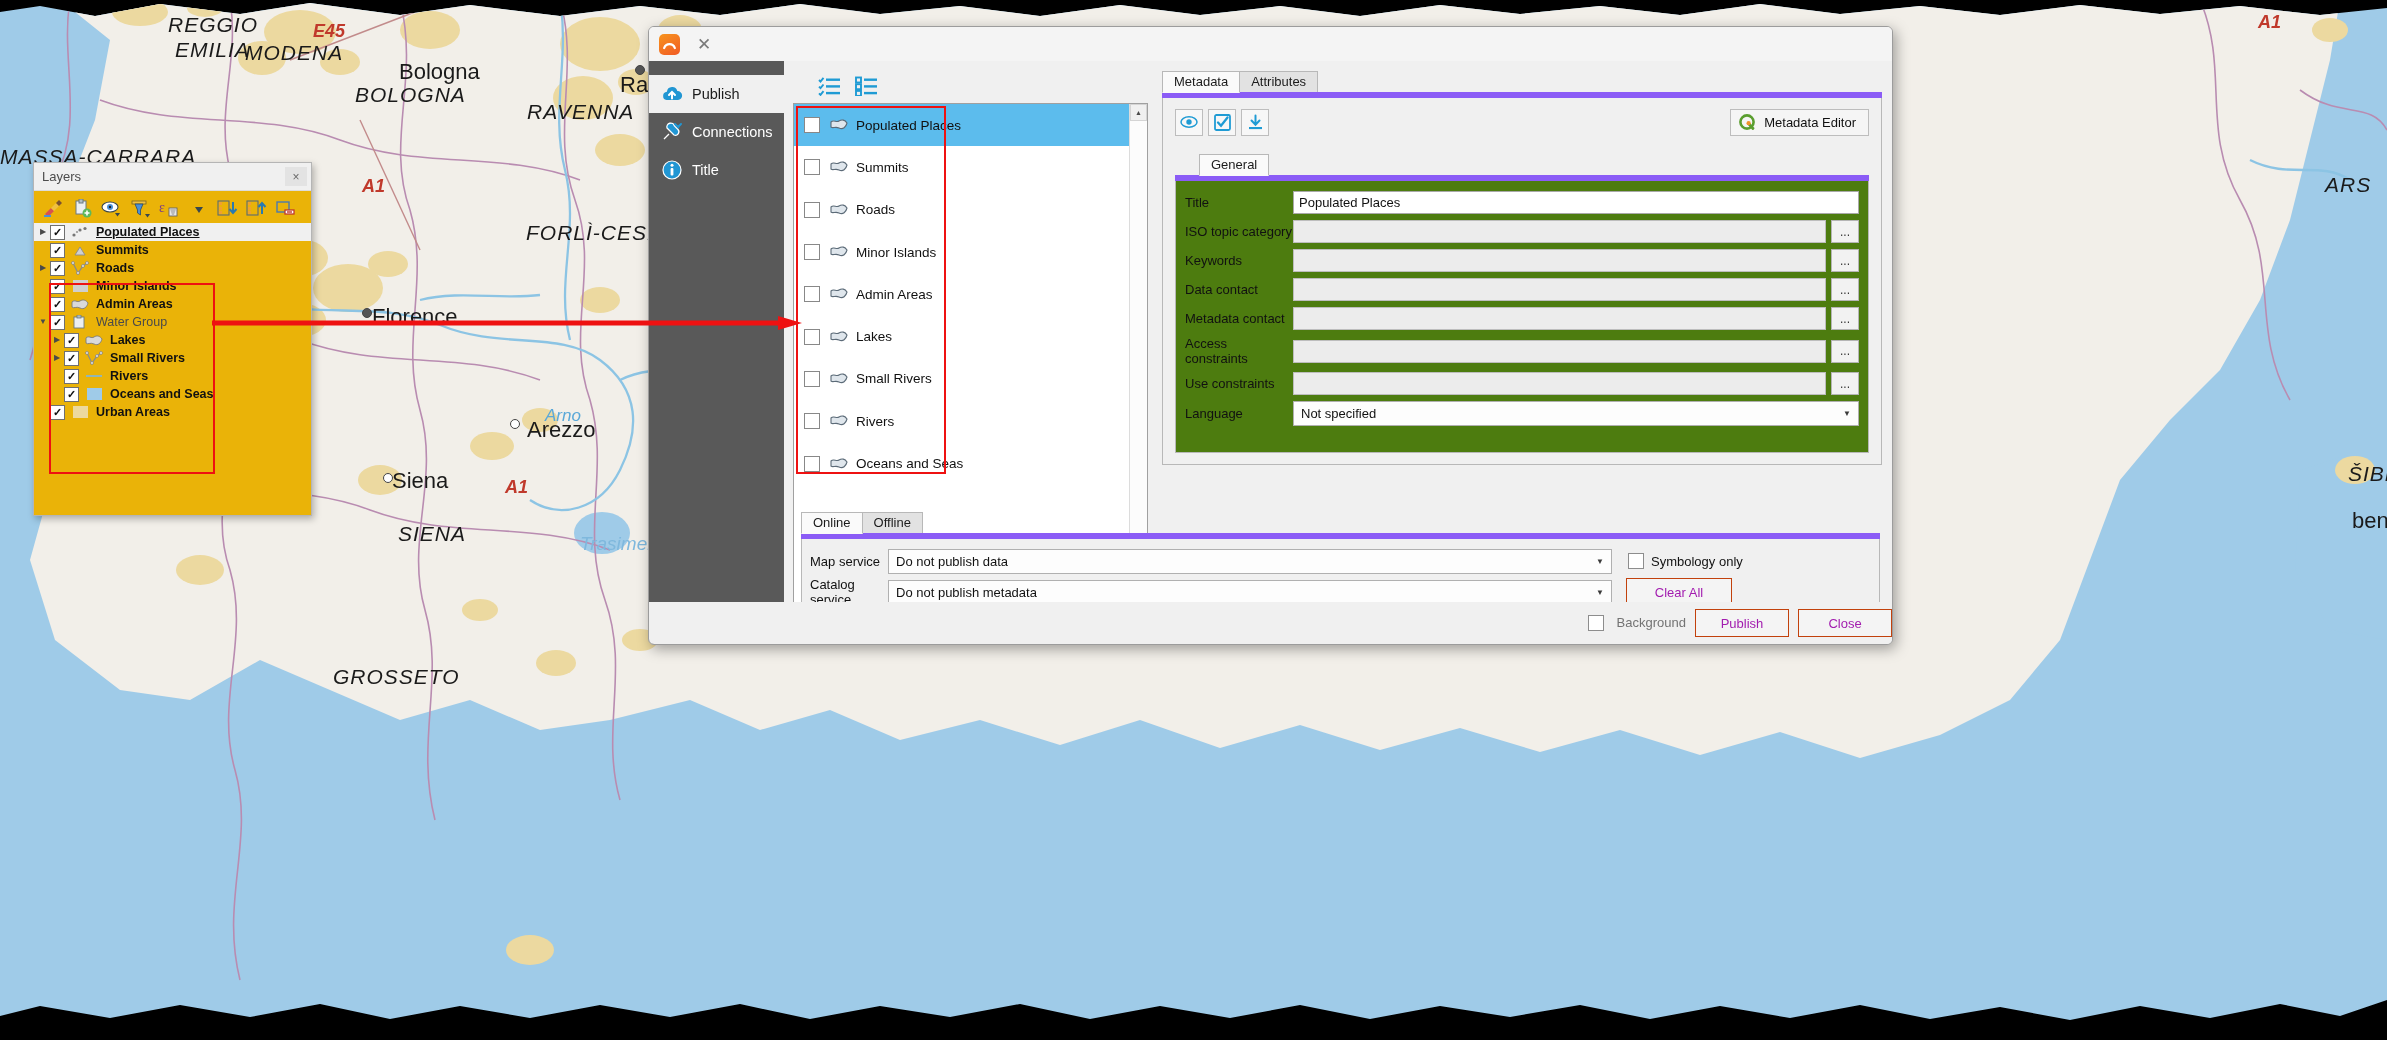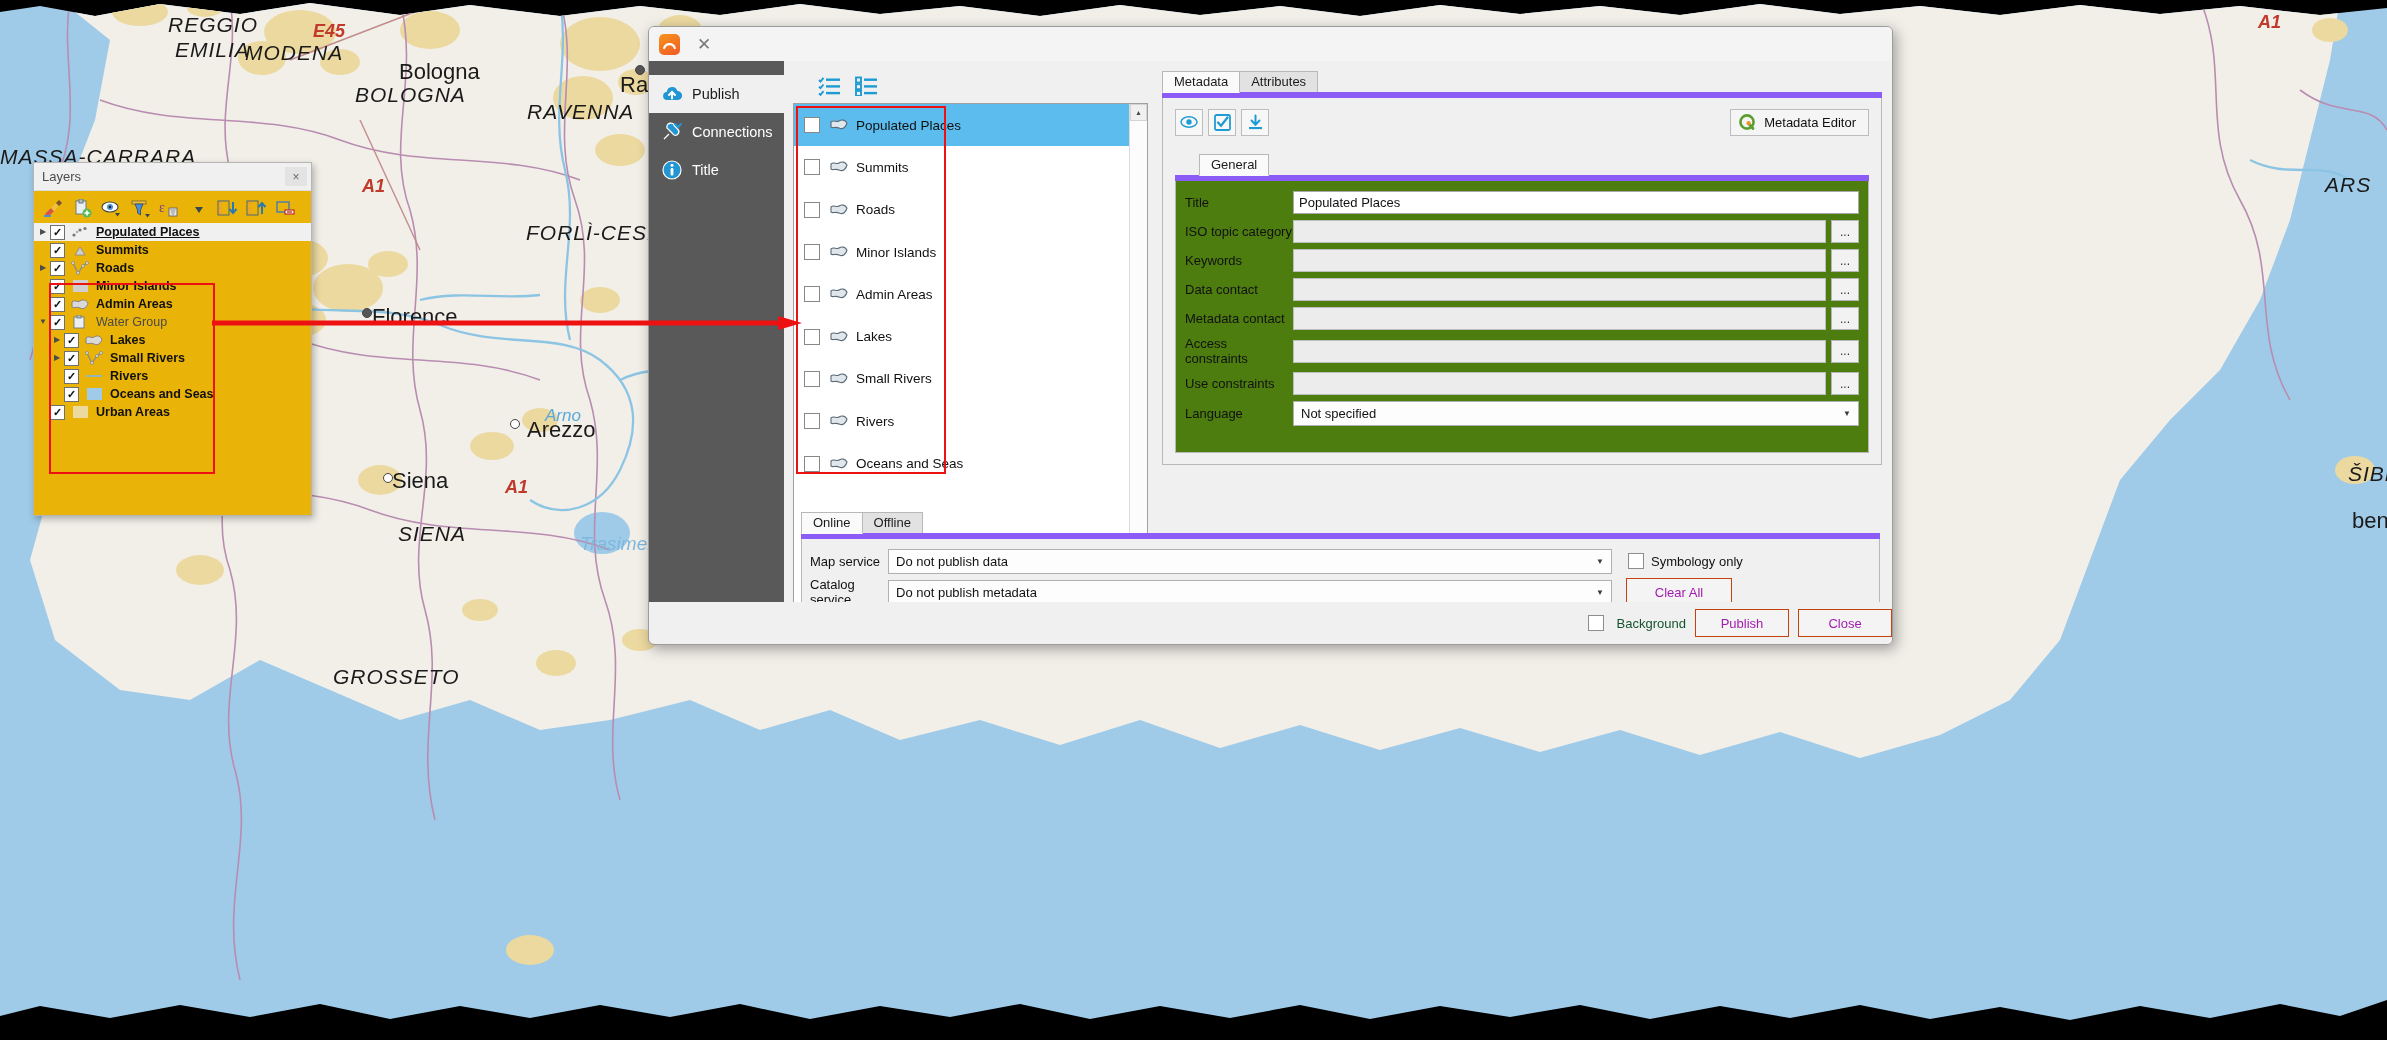--- a/index.html
+++ b/index.html
@@ -123,21 +123,21 @@
   .f-btn{width:26px;height:21px;margin-left:5px;border:1px solid #b5b5b5;background:#f2f2f2;
       font-size:12px;color:#333;display:flex;align-items:center;justify-content:center;flex:none;}
   #abstract-box{flex:1;height:78px;background:#fff;border:1px solid #a9a9a9;}
 
   
   #dlg-footer{position:absolute;left:0;bottom:0;width:1243px;height:42px;background:#f0f0f0;
       display:flex;align-items:center;justify-content:flex-end;padding-right:14px;}
   .btn{height:26px;min-width:92px;border:1px solid #c2410c;background:#f4f4f4;
       display:flex;align-items:center;justify-content:center;font-size:13px;color:#a21caf;
       margin-left:9px;}
-  #bg-check-wrap{display:flex;align-items:center;font-size:13px;color:#14532d;gap:13px;}
+  #bg-check-wrap{display:flex;align-items:flex-start;font-size:13px;color:#737373;gap:13px;}
 </style>
 </head>
 <body>
 
 <div id="map-canvas">
   <svg class="map-svg" width="2387" height="1040">
     <defs>
       <clipPath id="mapclip">
         <path d="M0,12 L40,6 L95,16 L160,4 L240,14 L310,3 L400,15 L470,5 L560,16 L640,6
                  L720,15 L800,4 L880,14 L960,6 L1040,16 L1120,5 L1200,15 L1280,6 L1360,16

